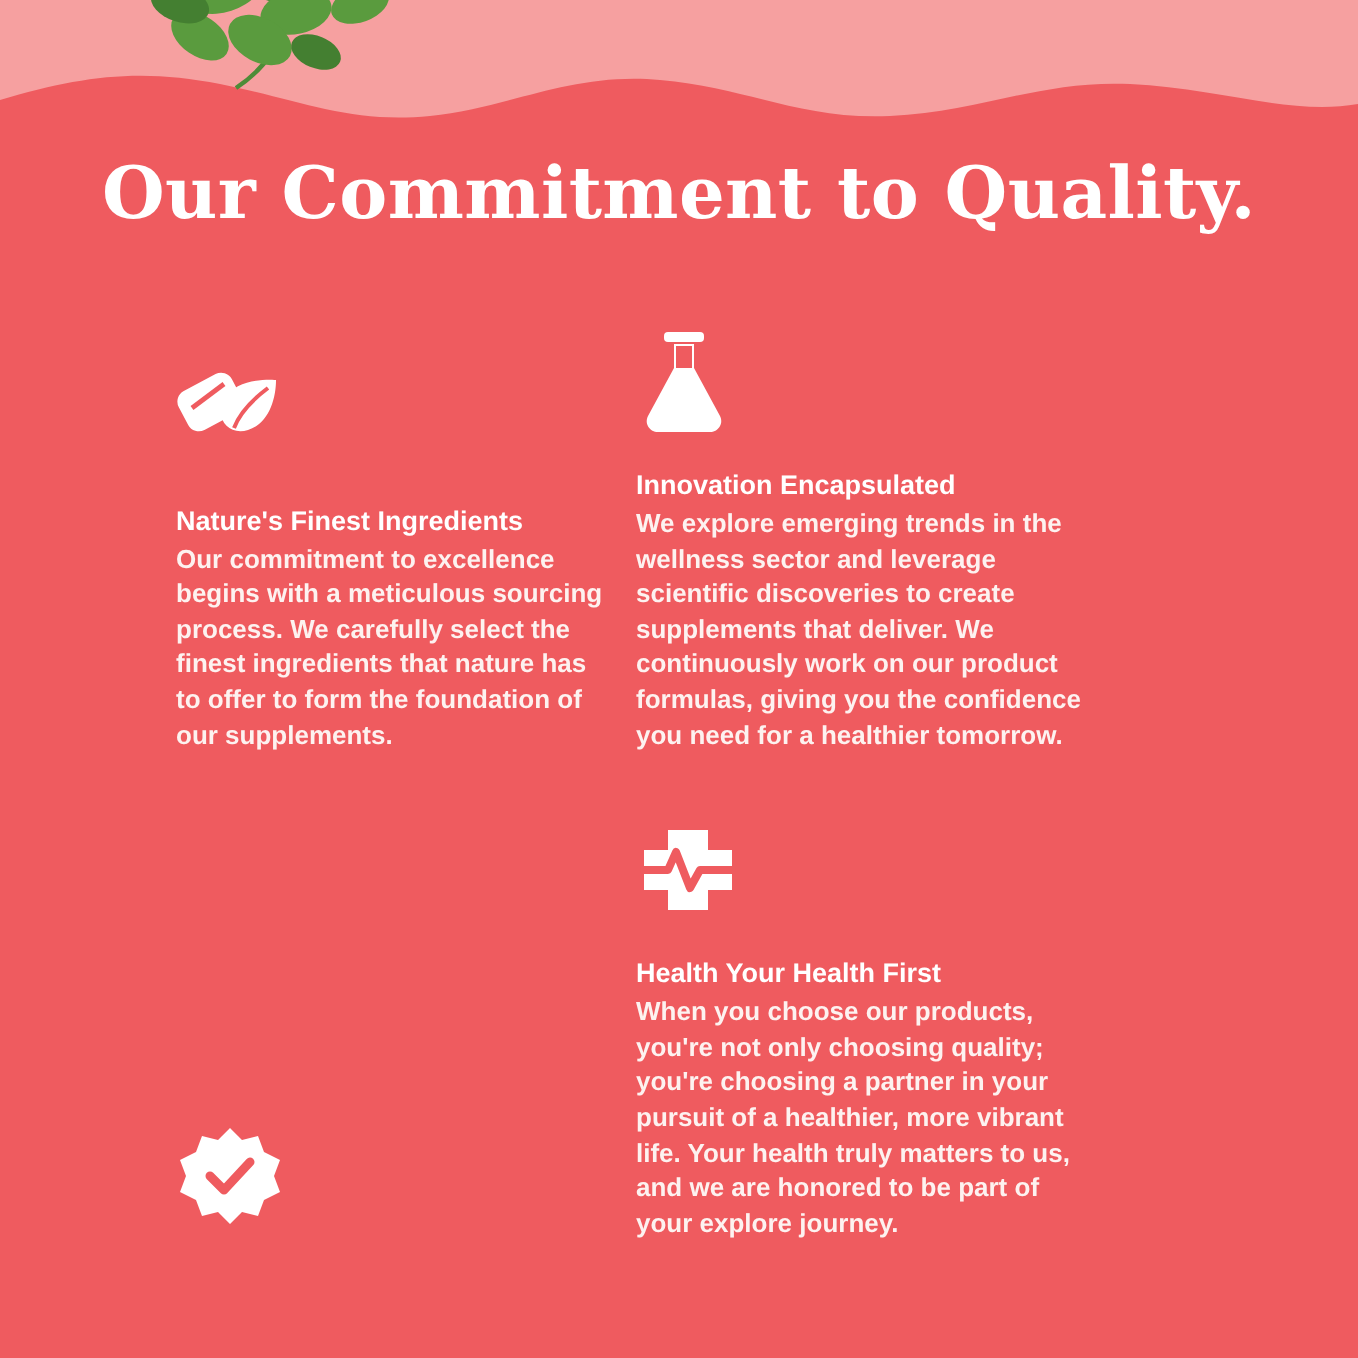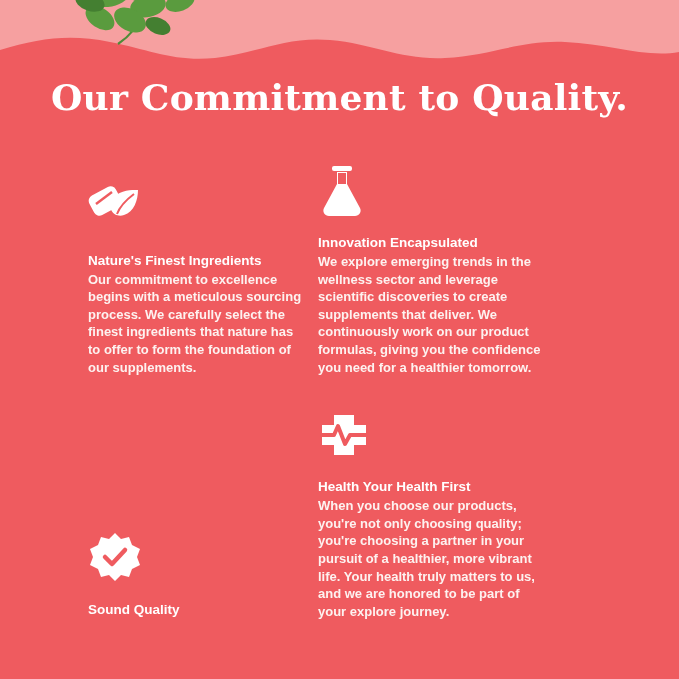--- a/index.html
+++ b/index.html
@@ -182,21 +182,20 @@
     </div>
 
     <div class="cell col-left row-2">
       <div class="cell-inner">
         <div class="icon-wrap">
           <svg width="54" height="52" viewBox="0 0 54 52">
             <path fill="#ffffff" d="M27,1 L33,7 L41,5 L44,13 L52,17 L49,25 L52,33 L44,37 L41,45 L33,43 L27,49 L21,43 L13,45 L10,37 L2,33 L5,25 L2,17 L10,13 L13,5 L21,7 Z"></path>
             <path d="M17,25 L24,32 L37,18" stroke="#ef5b5f" stroke-width="4.5" fill="none" stroke-linecap="round" stroke-linejoin="round"></path>
           </svg>
         </div>
-        <div class="feature-title">Sound Quality</div>
       </div>
     </div>
 
     <div class="cell col-right row-2">
       <div class="cell-right-inner">
         <div class="icon-wrap">
           <svg width="52" height="48" viewBox="0 0 52 48">
             <path fill="#ffffff" d="M16,4 L36,4 L36,14 L48,14 L48,34 L36,34 L36,44 L16,44 L16,34 L4,34 L4,14 L16,14 Z"></path>
             <path d="M4,24 L16,24 L20,15 L27,33 L32,24 L48,24" stroke="#ef5b5f" stroke-width="4" fill="none" stroke-linecap="round" stroke-linejoin="round"></path>
           </svg>

